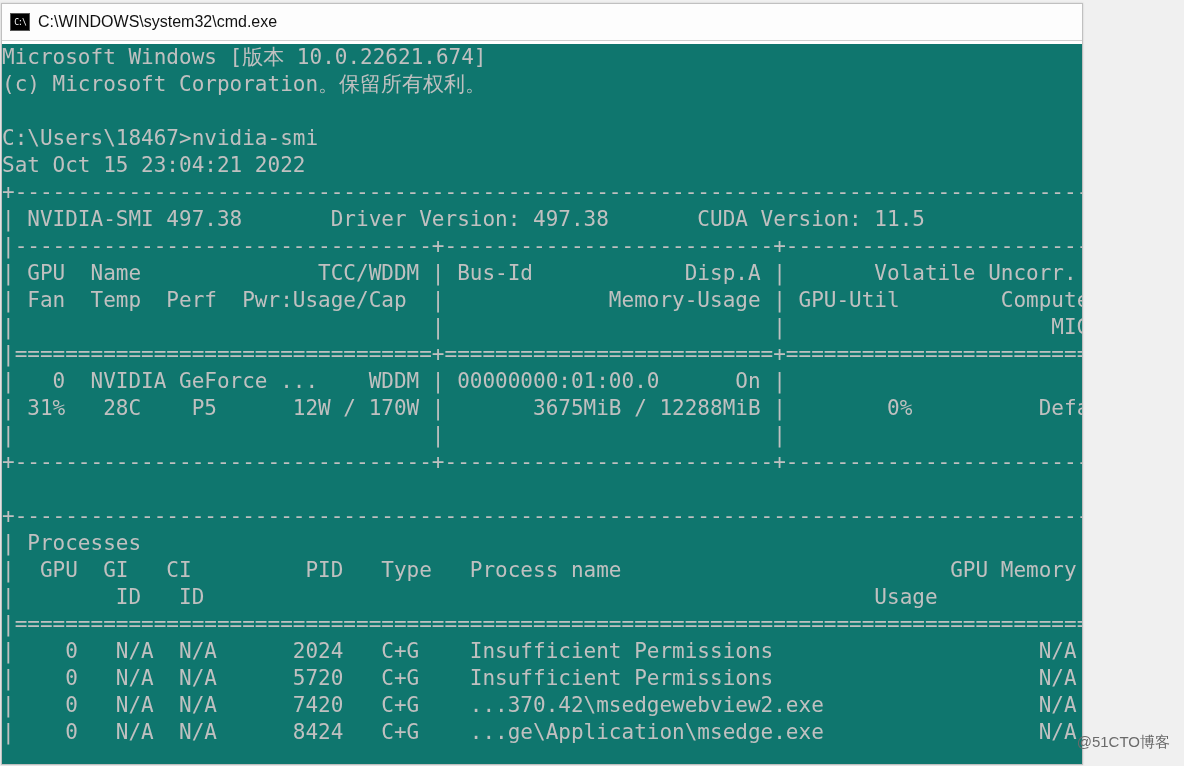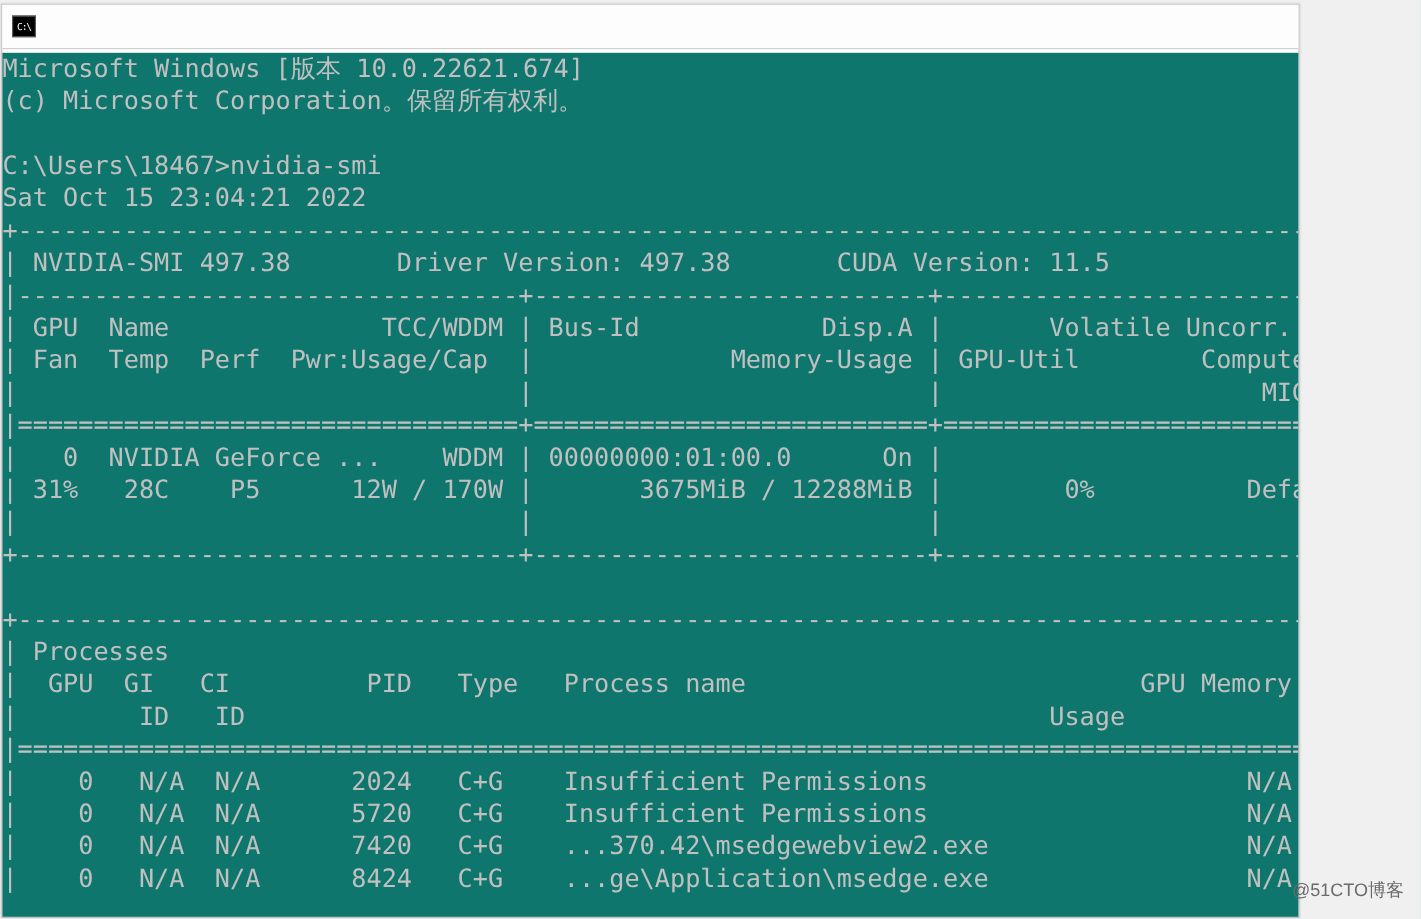--- a/index.html
+++ b/index.html
@@ -76,20 +76,21 @@
   }
 </style>
 </head>
 <body>
 
 <div class="window">
   <div class="titlebar">
     <div class="app-icon">
         <span>C:\</span>
       </div>
+    <div class="title-text">C:\WINDOWS\system32\cmd.exe</div>
   </div>
   <div class="terminal" id="term">Microsoft Windows [版本 10.0.22621.674]
 (c) Microsoft Corporation。保留所有权利。
 
 C:\Users\18467&gt;nvidia-smi
 Sat Oct 15 23:04:21 2022
 +-----------------------------------------------------------------------------------------+
 | NVIDIA-SMI 497.38       Driver Version: 497.38       CUDA Version: 11.5                 |
 |---------------------------------+--------------------------+----------------------------|
 | GPU  Name              TCC/WDDM | Bus-Id            Disp.A |       Volatile Uncorr. ECC |

